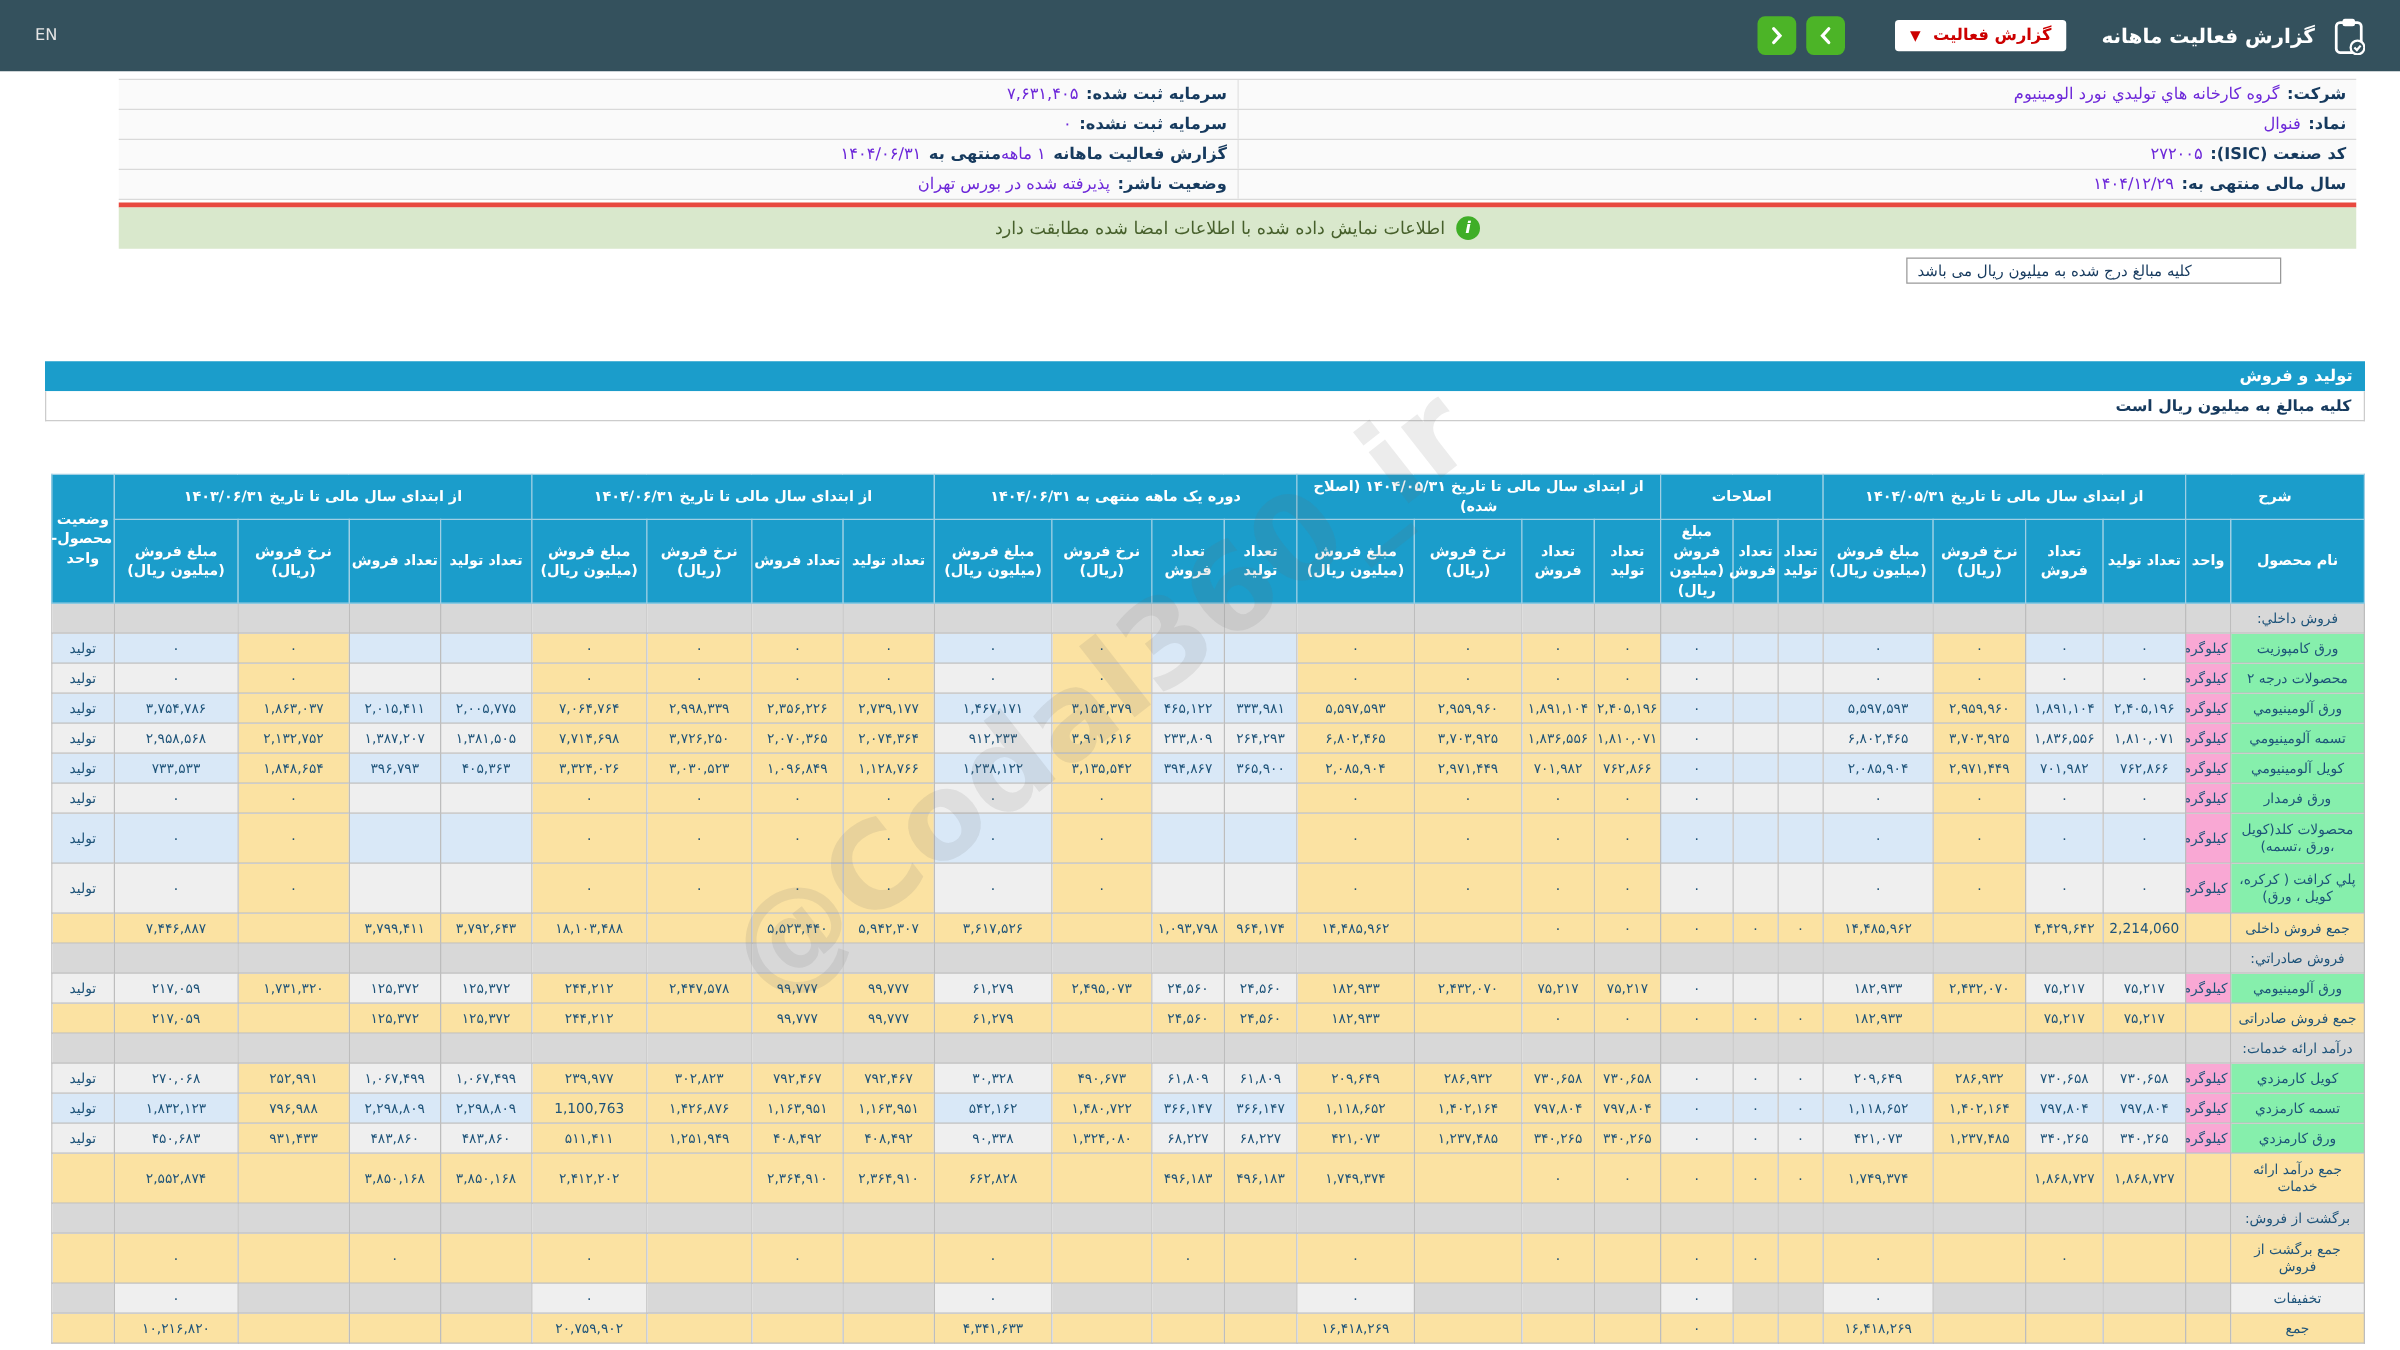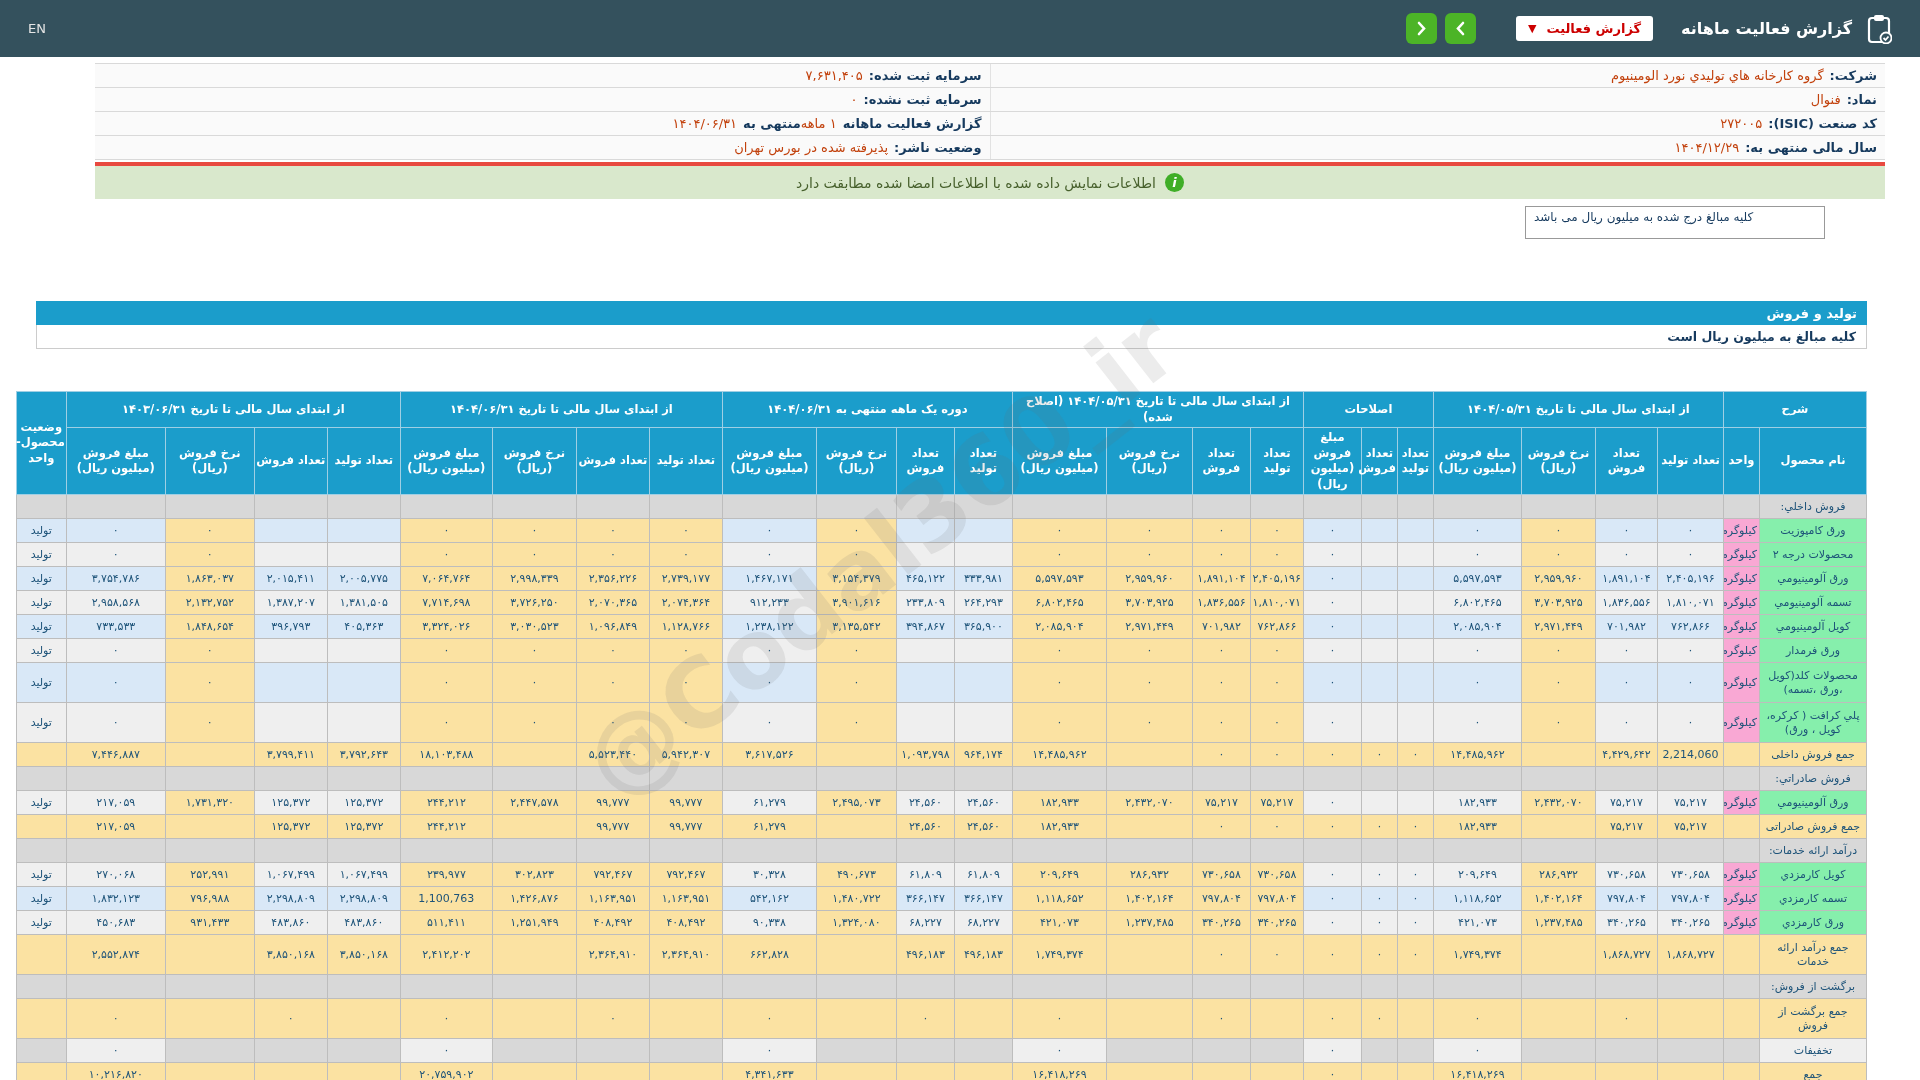--- a/index.html
+++ b/index.html
@@ -13,27 +13,27 @@
   .dd .caret{font-size:11px;color:#c00}
   .navbtns{display:flex;gap:8px;margin-right:26px}
   .navbtn{width:31px;height:31px;background:#4cb427;border-radius:6px;display:flex;align-items:center;justify-content:center;cursor:pointer}
   .en{color:#e5e5e5;font-size:13px;cursor:pointer}
   
   .info{margin:6px 35px 0 95px;border-top:1px solid #d9d9d9}
   .irow{display:flex;height:23px;border-bottom:1px solid #d9d9d9;background:#fafafa;font-size:13px;align-items:center}
   .ihalf{flex:1;display:flex;align-items:center;padding:0 8px;box-sizing:border-box;height:100%}
   .ihalf.rt{border-left:1px solid #e2e2e2}
   .lbl{color:#163a5e;font-weight:bold;margin-left:6px;white-space:nowrap}
-  .val{color:#c2410c;white-space:nowrap}
+  .val{color:#6d28d9;white-space:nowrap}
   .redline{height:4px;background:#e8493f;margin:2px 35px 0 95px}
   .banner{height:33px;background:#d9e8cc;margin:0 35px 0 95px;display:flex;align-items:center;justify-content:center;gap:9px;color:#47602c;font-size:14px}
   .info-icon{width:19px;height:19px;border-radius:50%;background:#3fae27;color:#fff;font-weight:bold;display:flex;align-items:center;justify-content:center;font-size:13px;font-style:italic;flex:0 0 auto}
-  .notebox{width:300px;height:33px;line-height:21px;border:1px solid #999;margin:7px 95px 0 0;font-size:12px;color:#163a5e;text-align:left;padding:0 8px;box-sizing:border-box;background:#fff;direction:rtl}
+  .notebox{width:300px;height:21px;line-height:21px;border:1px solid #999;margin:7px 95px 0 0;font-size:12px;color:#163a5e;text-align:left;padding:0 8px;box-sizing:border-box;background:#fff;direction:rtl}
   
-  .content{margin:62px 53px 0 36px;position:relative}
+  .content{margin:62px 28px 0 36px;position:relative}
   .bluebar{height:24px;background:#1b9dcb;color:#fff;font-weight:bold;font-size:13px;display:flex;align-items:center;padding:0 10px;box-sizing:border-box}
   .subnote{height:24px;border:1px solid #ccc;border-top:none;display:flex;align-items:center;padding:0 10px;font-size:12.5px;color:#163a5e;font-weight:bold;background:#fff;box-sizing:border-box}
   table.main{width:1848px;border-collapse:collapse;table-layout:fixed;margin-top:42px}
   table.main th{background:#1b9dcb;color:#fff;font-weight:bold;font-size:11.5px;border:1px solid #9fcfe4;padding:2px 1px;line-height:1.35}
   table.main thead tr:first-child th{height:20px}
   table.main td{border:1px solid #bdbdbd;font-size:11px;color:#1d5379;text-align:center;padding:1px 2px;height:21px;line-height:1.25;overflow:hidden}
   tr.h2 td{height:37px}
   td.namecell{text-align:right;padding:0 5px;font-size:12px}
   td.nameblue{background:#86efac}
   td.unitcell{background:#f9a8d4;font-size:11.5px}

